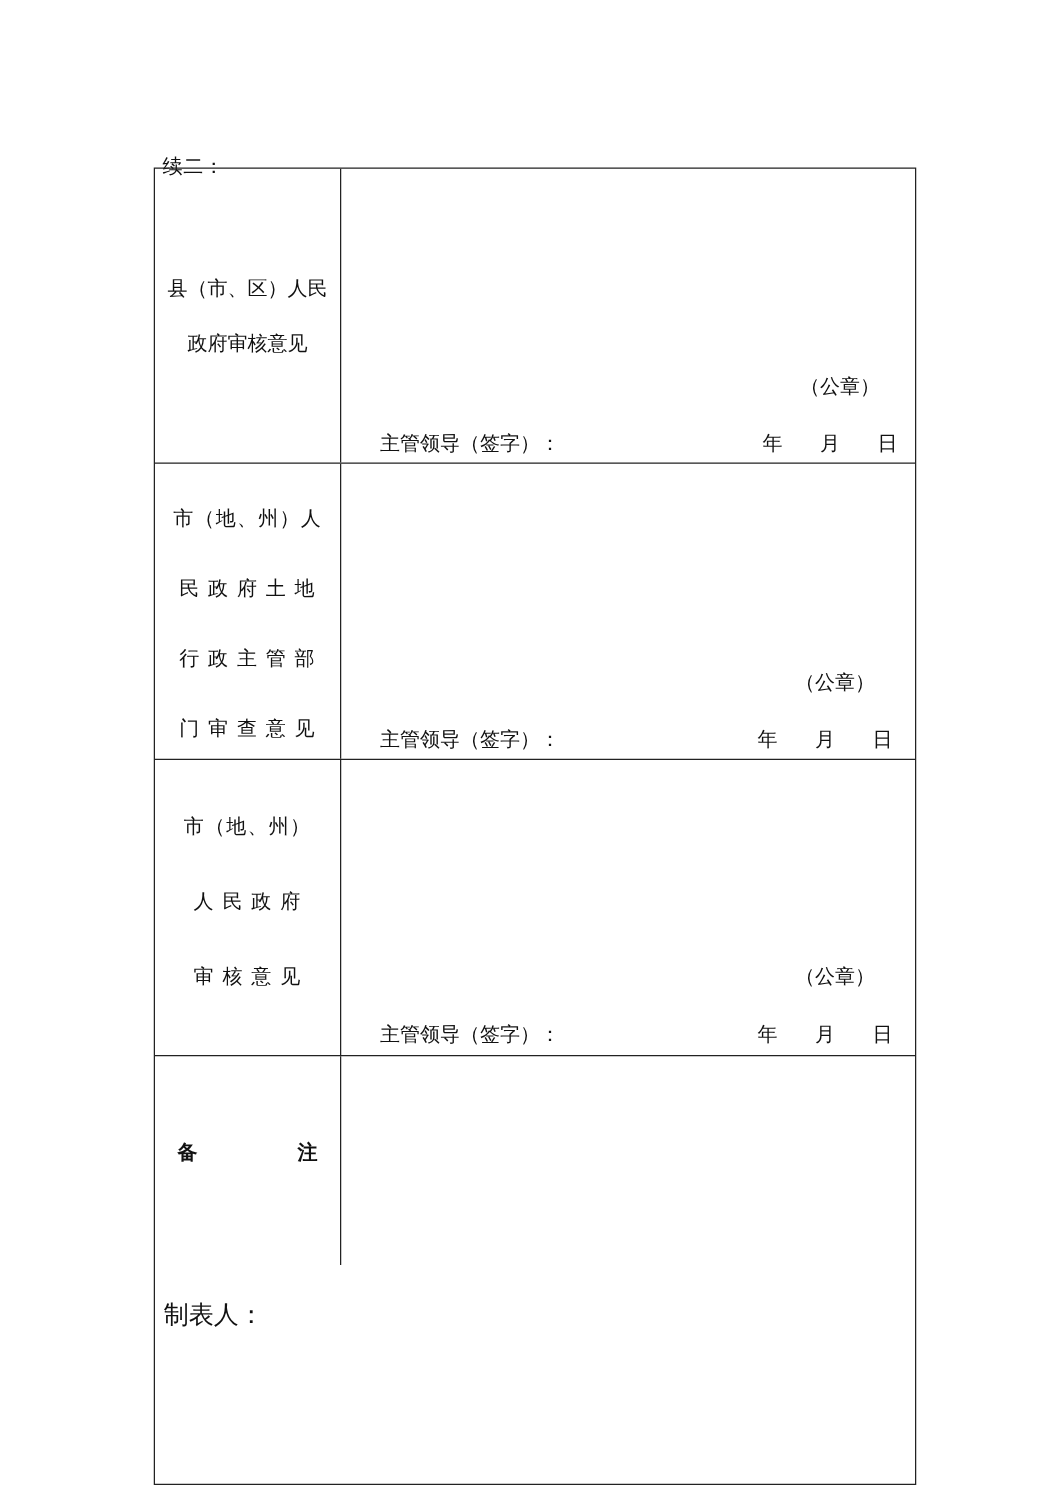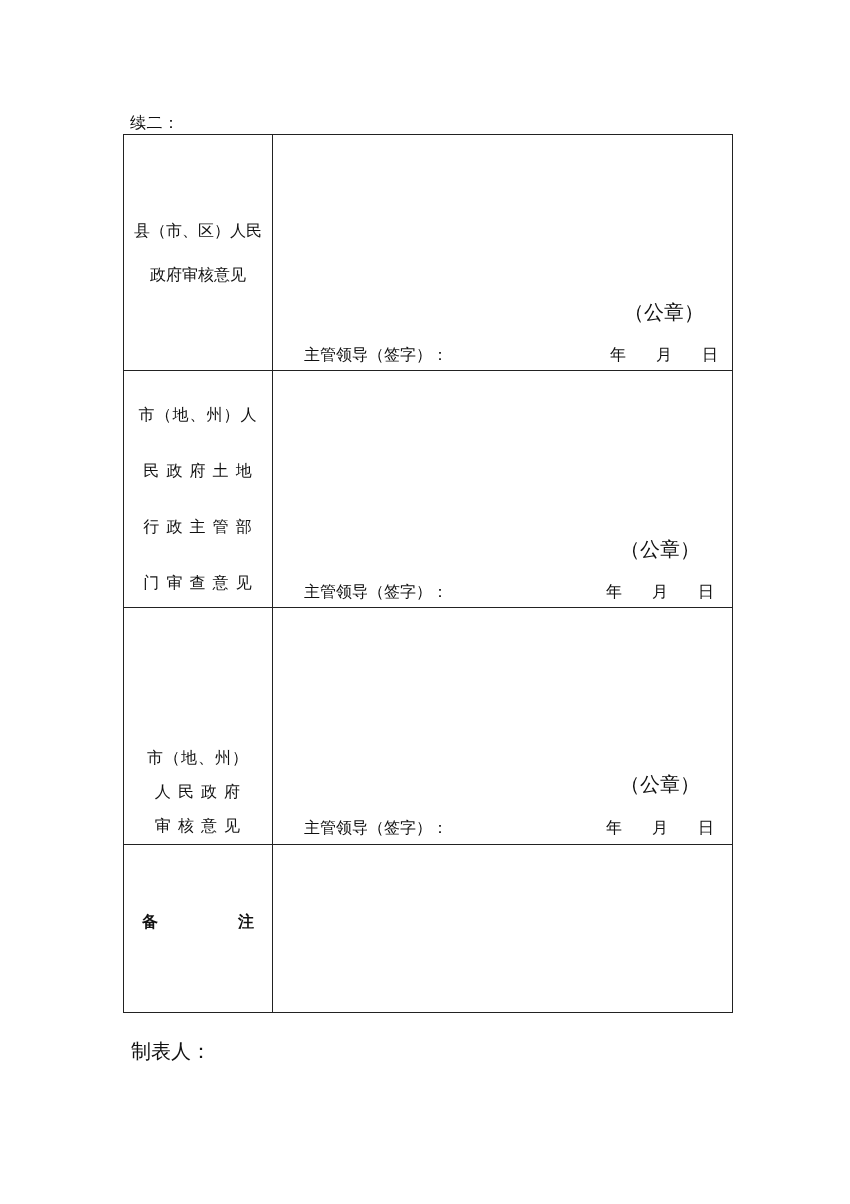--- a/index.html
+++ b/index.html
@@ -2,46 +2,46 @@
 <html><head>
   <meta charset="utf-8">
   <style>
     html, body { margin: 0; padding: 0; background: #ffffff; }
     body {
       width: 850px; height: 1204px; position: relative; overflow: hidden;
       font-family: "DejaVu Sans", "Liberation Sans", sans-serif;
       color: #111111;
     }
     .cont-label {
-      position: absolute; left: 130px; top: 113px;
+      position: absolute; left: 130px; top: 123px;
       font-size: 16px; letter-spacing: 0.5px;
     }
     .form-table {
       position: absolute; left: 123px; top: 134px;
-      width: 610px; height: 879px;
+      width: 610px; height: 1054px;
       border: 1.5px solid #222;
       box-sizing: border-box;
     }
     .row {
       position: absolute; left: 0; width: 100%;
       box-sizing: border-box;
     }
     .row.bordered { border-bottom: 1.5px solid #222; }
     .label-cell {
       position: absolute; left: 0; top: 0; bottom: 0; width: 149px;
       border-right: 1.5px solid #222; box-sizing: border-box;
       display: flex; flex-direction: column; justify-content: center; align-items: center;
       font-size: 16px;
     }
     .label-line { white-space: pre; line-height: 1; }
     .content-cell {
       position: absolute; left: 149px; top: 0; bottom: 0; right: 0;
     }
     .seal {
-      position: absolute; right: 28px; font-size: 20px; white-space: pre;
+      position: absolute; right: 28px; font-size: 16px; white-space: pre;
     }
     .sign {
       position: absolute; left: 15px; font-size: 16px; white-space: pre; margin-left: 16px;
     }
     .date {
       position: absolute; right: 14px; font-size: 16px; display: flex; gap: 0;
     }
     .date span { display: inline-block; }
     .date .y { margin-right: 30px; }
     .date .m { margin-right: 30px; }
@@ -84,21 +84,21 @@
       <div class="sign" style="top:211px;">主管领导（签字）：</div>
       <div class="date" style="top:211px; right:18px;">
         <span class="y">年</span>
         <span class="m">月</span>
         <span class="d">日</span>
       </div>
     </div>
   </div>
 
   <div class="row bordered" style="top:473px; height:237px;">
-    <div class="label-cell" style="gap:18px; letter-spacing:1px; padding-bottom:10px;justify-content:flex-end;">
+    <div class="label-cell" style="gap:44px; letter-spacing:1px; padding-bottom:10px;">
       <div class="label-line">市（地、州）</div>
       <div class="label-line">人 民 政 府</div>
       <div class="label-line">审 核 意 见</div>
     </div>
     <div class="content-cell">
       <div class="seal" style="top:163px; right:32px;">（公章）</div>
       <div class="sign" style="top:210px;">主管领导（签字）：</div>
       <div class="date" style="top:210px; right:18px;">
         <span class="y">年</span>
         <span class="m">月</span>

